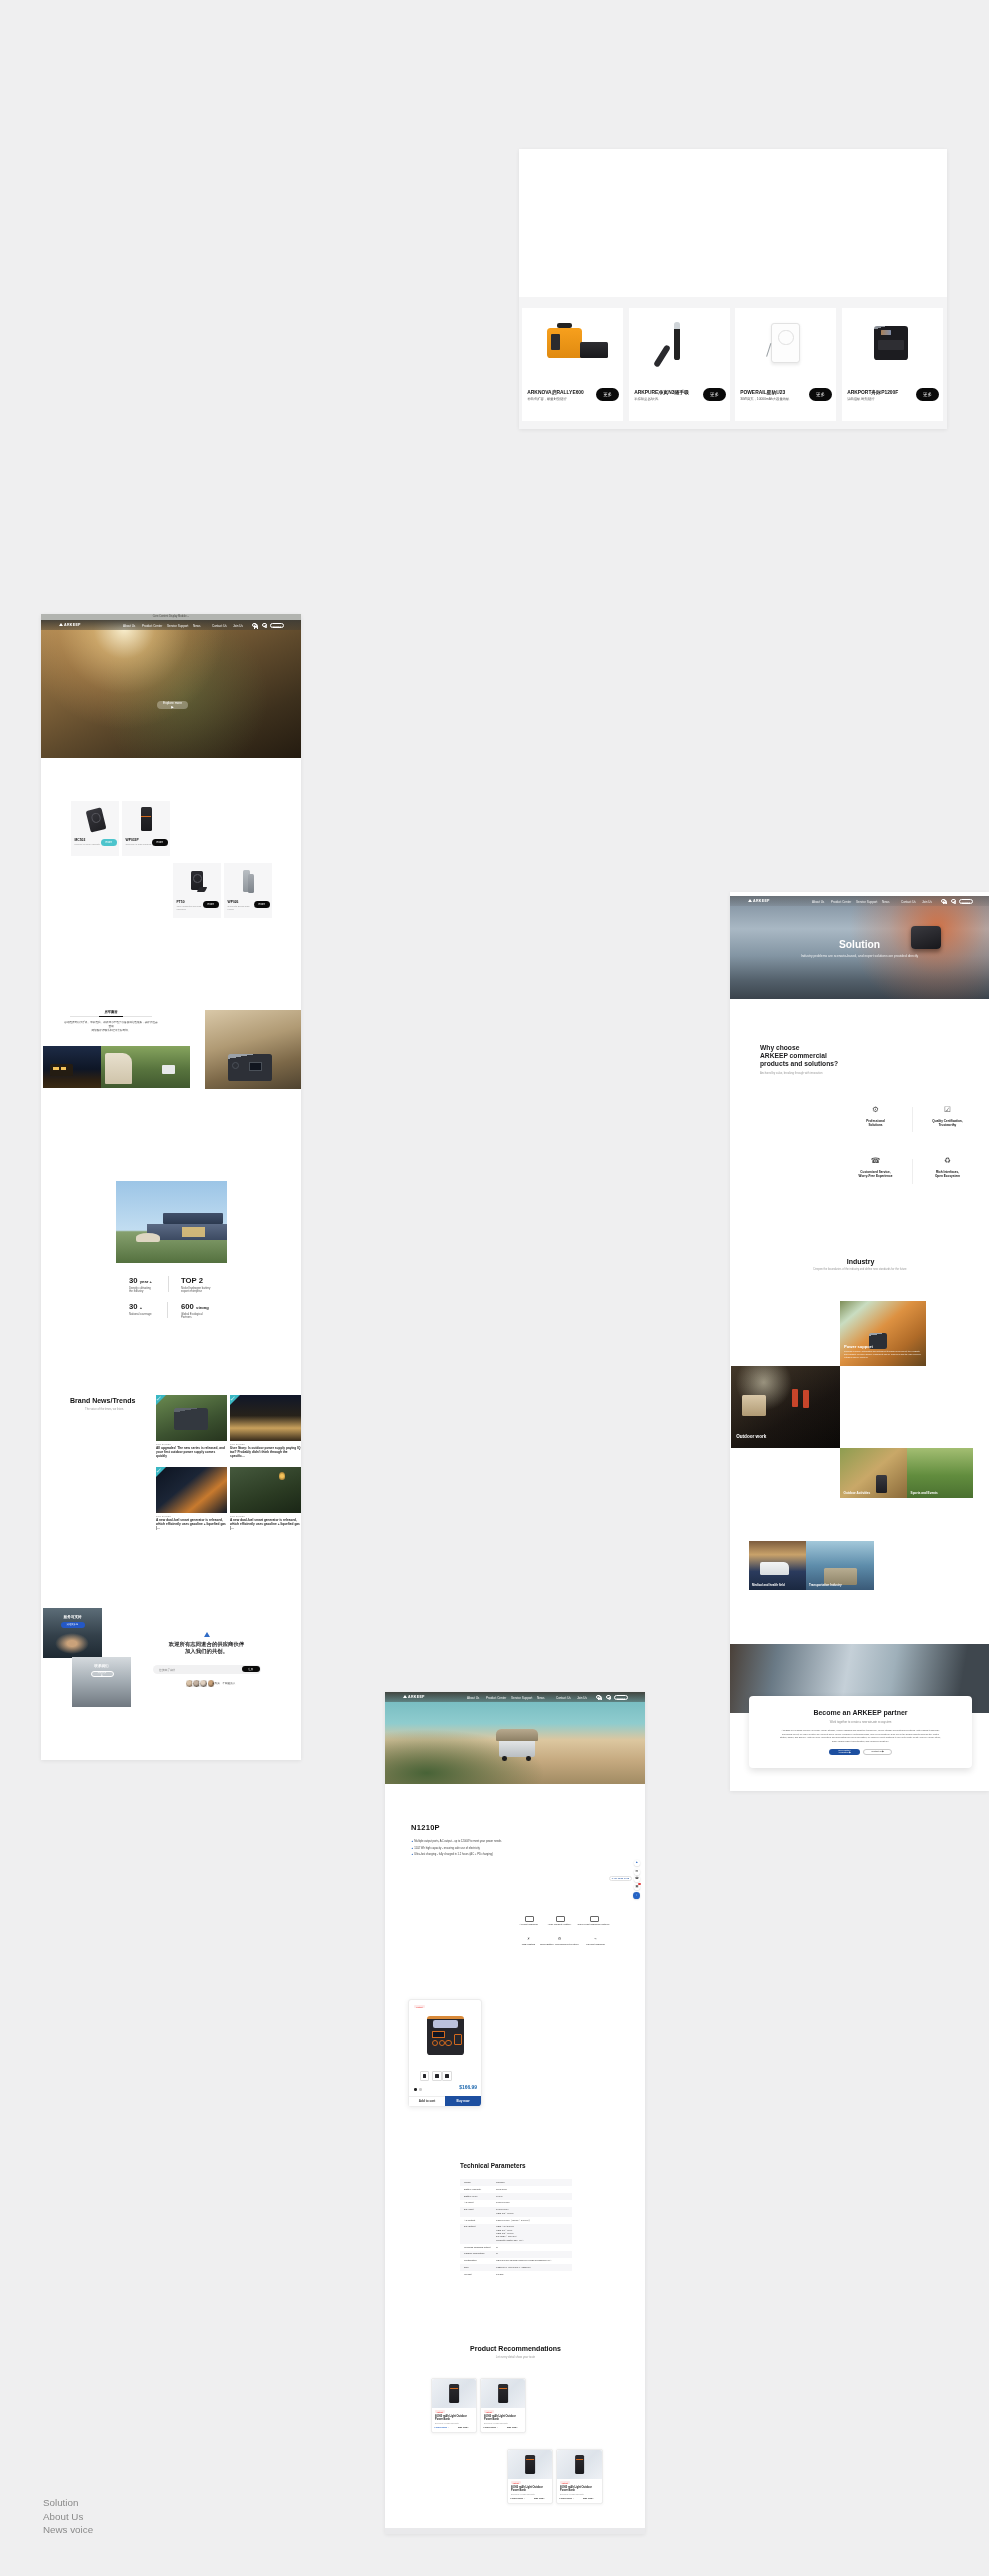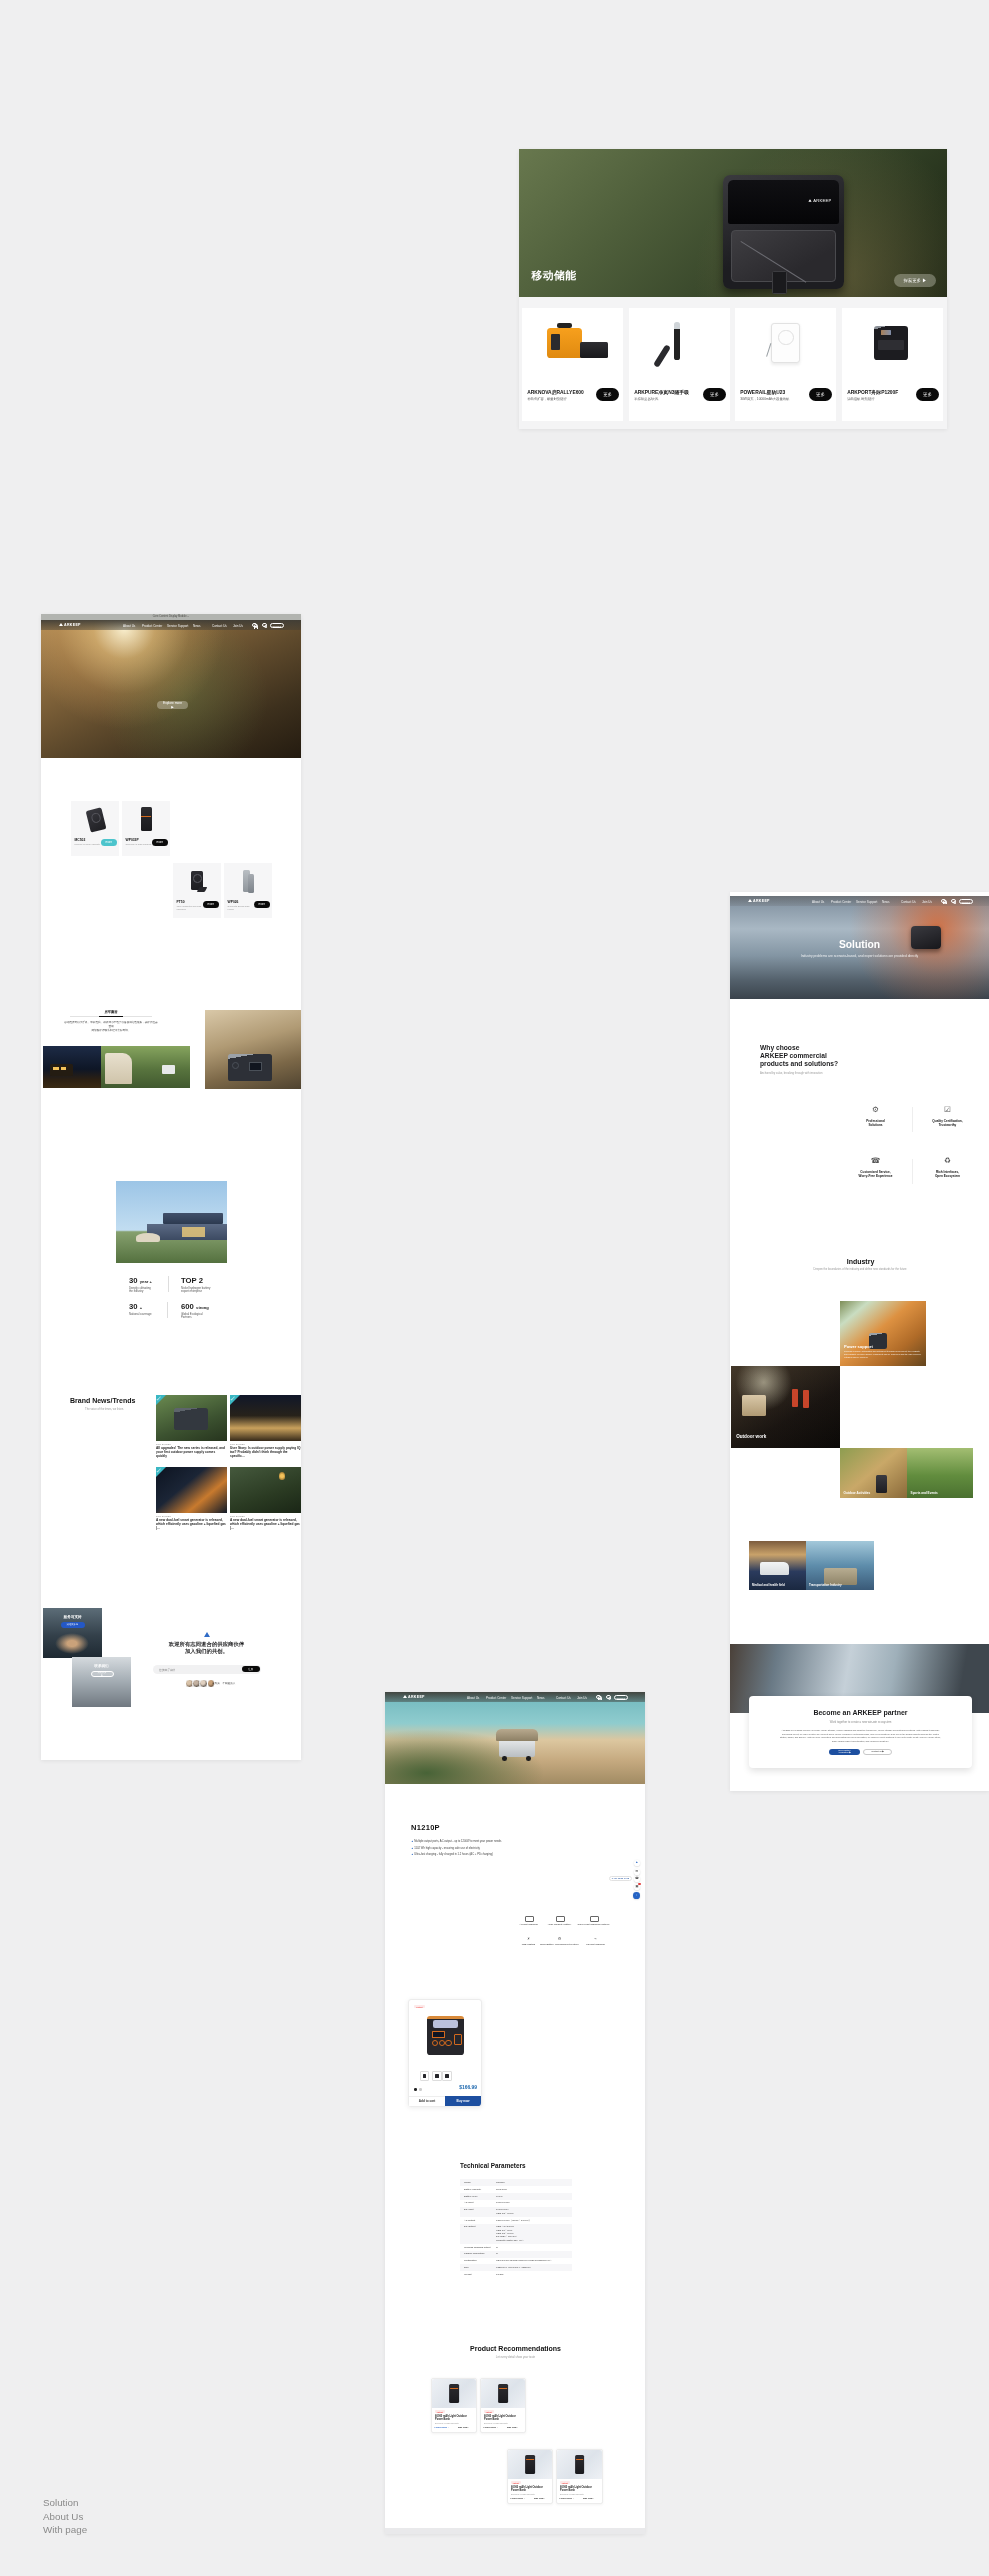--- a/index.html
+++ b/index.html
@@ -73,35 +73,20 @@
   
   .wic{position:absolute;width:5.7px;height:5.7px;background:#fff;border-radius:50%;box-shadow:0 0.5px 1.5px rgba(0,0,0,.18);font-size:3.1px;line-height:5.7px;text-align:center;color:#444}
   
   .mini-ic{position:absolute;width:6.7px;height:4.1px;border:0.4px solid #666;border-radius:1px}
   .mini-ic::after{content:"";position:absolute;right:-1.2px;top:1px;width:0.8px;height:1.5px;background:#666}
 </style>
 </head>
 <body>
 
 <div class="board" style="left:519px;top:149px;width:428px;height:280px">
-  <div class="ab g-bannerhero" style="left:0;top:0;width:428px;height:148px">
-
-    <div class="ab" style="left:204px;top:26px;width:121px;height:114px;background:linear-gradient(160deg,#3a3a3e,#1d1d21 60%);border-radius:7.2px;box-shadow:0 4.1px 9.3px rgba(0,0,0,.45)">
-      <div class="ab" style="left:5.2px;top:5.2px;right:5.2px;height:44px;background:linear-gradient(180deg,#101013,#050507);border-radius:5.2px 5.2px 2.1px 2.1px"></div>
-      <div class="ab" style="right:12.4px;top:23px;color:#fff;font-size:4.1px;letter-spacing:0.3px;display:flex;align-items:center;gap:1.5px">
-          <span class="tri" style="transform:scale(.8)"></span>
-          <span>ARKEEP</span>
-        </div>
-      <div class="ab" style="left:8.2px;top:55px;right:8.2px;bottom:7.2px;background:linear-gradient(150deg,#3f3e42,#2a292d 70%);border-radius:4.1px;border:0.5px solid #4a4a4e"></div>
-      <div class="ab" style="left:17.5px;top:66px;width:77px;height:1px;background:#6a6a70;transform:rotate(32deg);transform-origin:left top"></div>
-      <div class="ab" style="left:49px;top:96px;width:13.4px;height:20.6px;background:#1a1a1d;border:1px solid #3c3c40;border-radius:1.5px"></div>
-    </div>
-    <div class="ab" style="left:12.4px;top:120px;font-size:10.8px;font-weight:700;color:#fff;letter-spacing:0.5px">移动储能</div>
-    <button class="ab pill" style="left:375px;top:125px;width:42px;height:13px;background:rgba(235,235,225,.32);border:none;color:#fff;font-size:4.4px">探索更多  ▶</button>
-  </div>
   <div class="ab" style="left:0;top:148px;width:428px;height:132px;background:#f4f4f5">
 
     <div class="ab" style="left:3.1px;top:11.3px;width:101px;height:113px;background:#fff">
       <div class="ab" style="left:25px;top:19.6px;width:35px;height:30px;background:linear-gradient(180deg,#f7a01d,#e08a10);border-radius:3.6px">
         <div class="ab" style="left:10.3px;top:-5.2px;width:14.4px;height:5.2px;background:#222;border-radius:2.1px"></div>
         <div class="ab" style="left:4.1px;top:6.2px;width:9.3px;height:15.5px;background:#2b2b2e;border-radius:1px"></div>
       </div>
       <div class="ab" style="left:58px;top:34px;width:28px;height:15.5px;background:linear-gradient(180deg,#2e2e32,#19191c);border-radius:1.5px"></div>
       <div class="ab" style="left:5.2px;top:81px;width:67px;font-size:4.9px;font-weight:700">ARKNOVA启RALLYE600</div>
       <div class="ab" style="left:5.2px;top:89px;width:67px;font-size:3.3px;color:#555">补电包扩容，能量时刻随行</div>
@@ -587,14 +572,14 @@
     <div class="rt" style="top:36px;width:39px">60000 mAh Light Outdoor Power Bank</div>
     <div class="rd" style="top:43px">20000mAh high capacity</div>
     <span class="rl" style="left:2.6px;top:47px">Learn more  ›</span>
     <span class="rl" style="left:26px;top:47px">Buy now  ›</span>
   </div>
   <div class="ab" style="left:0;top:836px;width:260px;height:6.2px;background:#e9e9eb"></div>
 </div>
 
 <div class="ab" style="left:43px;top:2497px;font-size:9.8px;color:#8a8a8a">Solution</div>
 <div class="ab" style="left:43px;top:2511px;font-size:9.8px;color:#8a8a8a">About Us</div>
-<div class="ab" style="left:43px;top:2524px;font-size:9.8px;color:#8a8a8a">With page</div>
+<div class="ab" style="left:43px;top:2524px;font-size:9.8px;color:#8a8a8a">News voice</div>
 
 
 </body></html>

